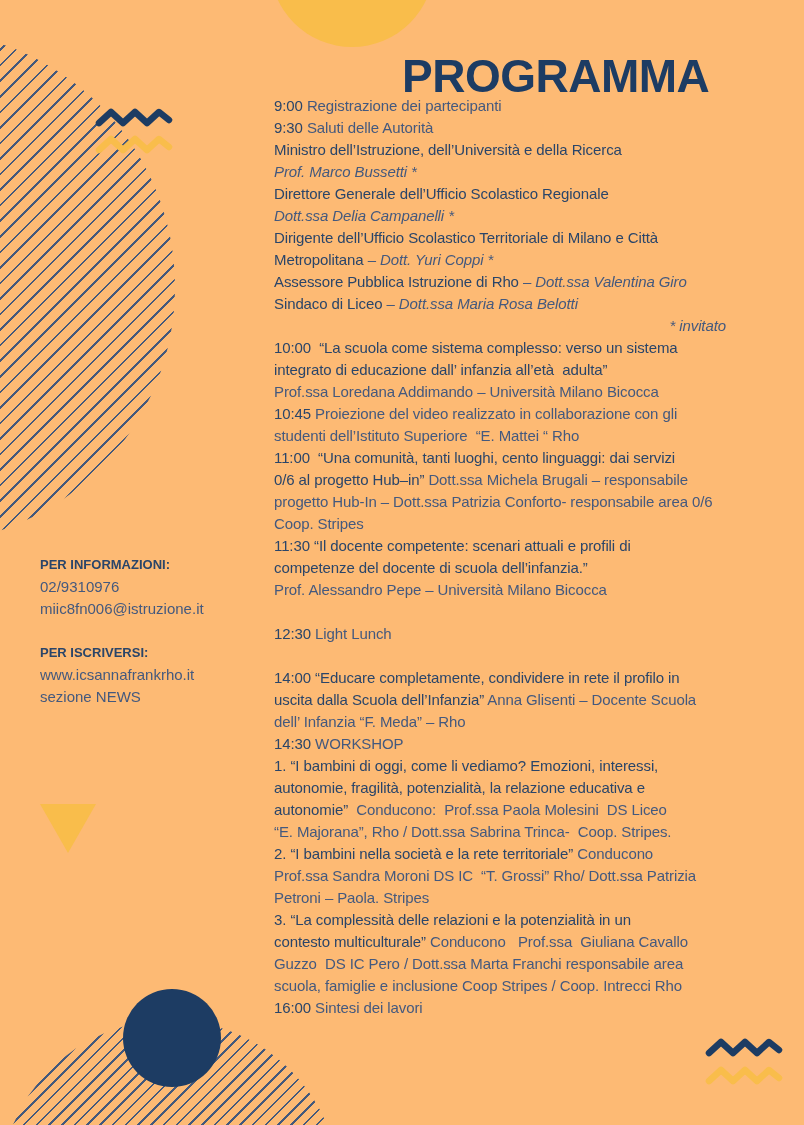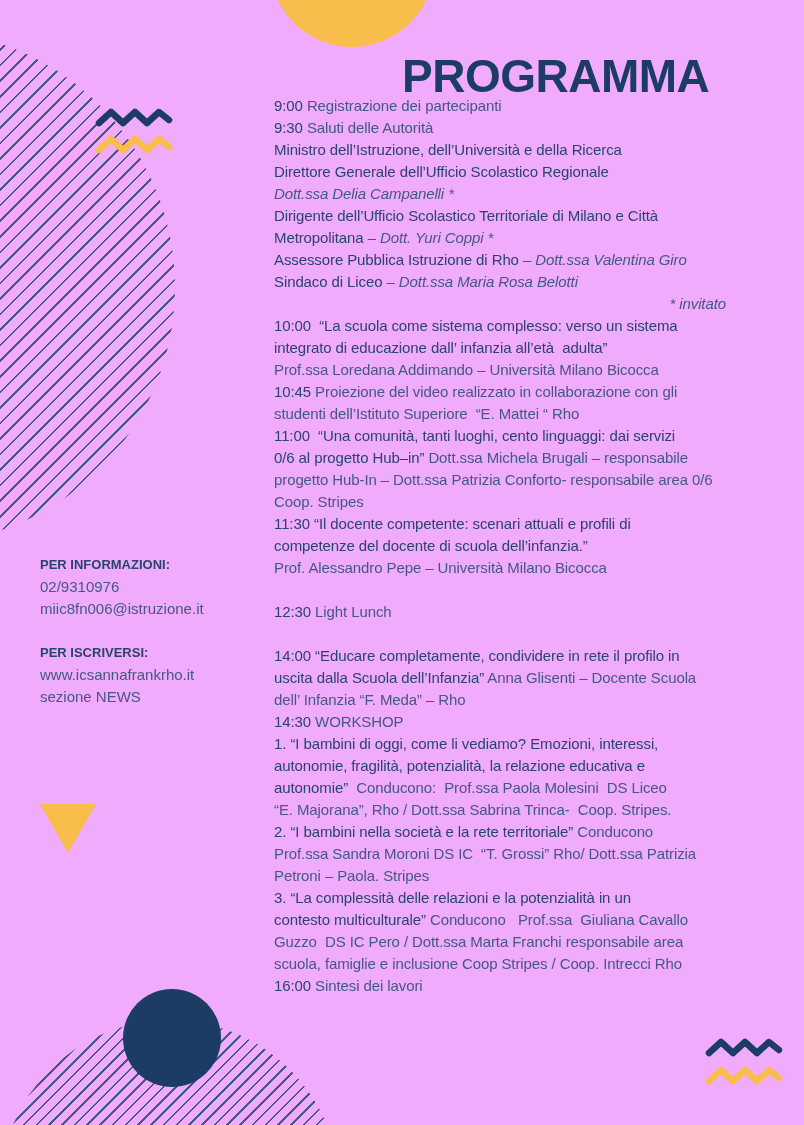--- a/index.html
+++ b/index.html
@@ -4,21 +4,21 @@
 <style>
   :root{
     --navy:#1d3c63;
     --boldc:#2a4569;
     --reg:#44597e;
     --yellow:#f9bd4b;
     --stripe:#44597c;
   }
   html,body{margin:0;padding:0;background:#fff;}
   .page{
-    position:relative;width:804px;height:1125px;background:#f0abfc;
+    position:relative;width:804px;height:1125px;background:#fdba74;
     overflow:hidden;font-family:"Liberation Sans",sans-serif;
   }
   
   .semi-top{
     position:absolute;left:270px;top:-117px;width:164px;height:164px;
     border-radius:50%;background:var(--yellow);
   }
   .striped-circle{
     position:absolute;border-radius:50%;
   }
@@ -93,20 +93,21 @@
   <svg class="zig zig-br-yellow" viewBox="0 0 78 21">
     <polyline points="4,16 16,5 28,16 40,5 52,16 64,5 74,13" fill="none" stroke="#f9bd4b" stroke-width="6.5" stroke-linecap="round" stroke-linejoin="round"></polyline>
   </svg>
 
   <div class="title">PROGRAMMA</div>
 
   <div class="program">
       <div class="pline"><span class="seg-b">9:00 </span><span class="seg-r">Registrazione dei partecipanti</span></div>
       <div class="pline"><span class="seg-b">9:30 </span><span class="seg-r">Saluti delle Autorità</span></div>
       <div class="pline"><span class="seg-b">Ministro dell’Istruzione, dell’Università e della Ricerca</span></div>
+      <div class="pline"><span class="seg-i">Prof. Marco Bussetti *</span></div>
       <div class="pline"><span class="seg-b">Direttore Generale dell’Ufficio Scolastico Regionale</span></div>
       <div class="pline"><span class="seg-i">Dott.ssa Delia Campanelli *</span></div>
       <div class="pline"><span class="seg-b">Dirigente dell’Ufficio Scolastico Territoriale di Milano e Città</span></div>
       <div class="pline"><span class="seg-b">Metropolitana </span><span class="seg-r">– </span><span class="seg-i">Dott. Yuri Coppi *</span></div>
       <div class="pline"><span class="seg-b">Assessore Pubblica Istruzione di Rho </span><span class="seg-r">– </span><span class="seg-i">Dott.ssa Valentina Giro</span></div>
       <div class="pline"><span class="seg-b">Sindaco di Liceo </span><span class="seg-r">– </span><span class="seg-i">Dott.ssa Maria Rosa Belotti</span></div>
       <div class="pline right"><span class="seg-i">* invitato</span></div>
       <div class="pline"><span class="seg-b">10:00  “La scuola come sistema complesso: verso un sistema</span></div>
       <div class="pline"><span class="seg-b">integrato di educazione dall’ infanzia all’età  adulta”</span></div>
       <div class="pline"><span class="seg-r">Prof.ssa Loredana Addimando – Università Milano Bicocca</span></div>

